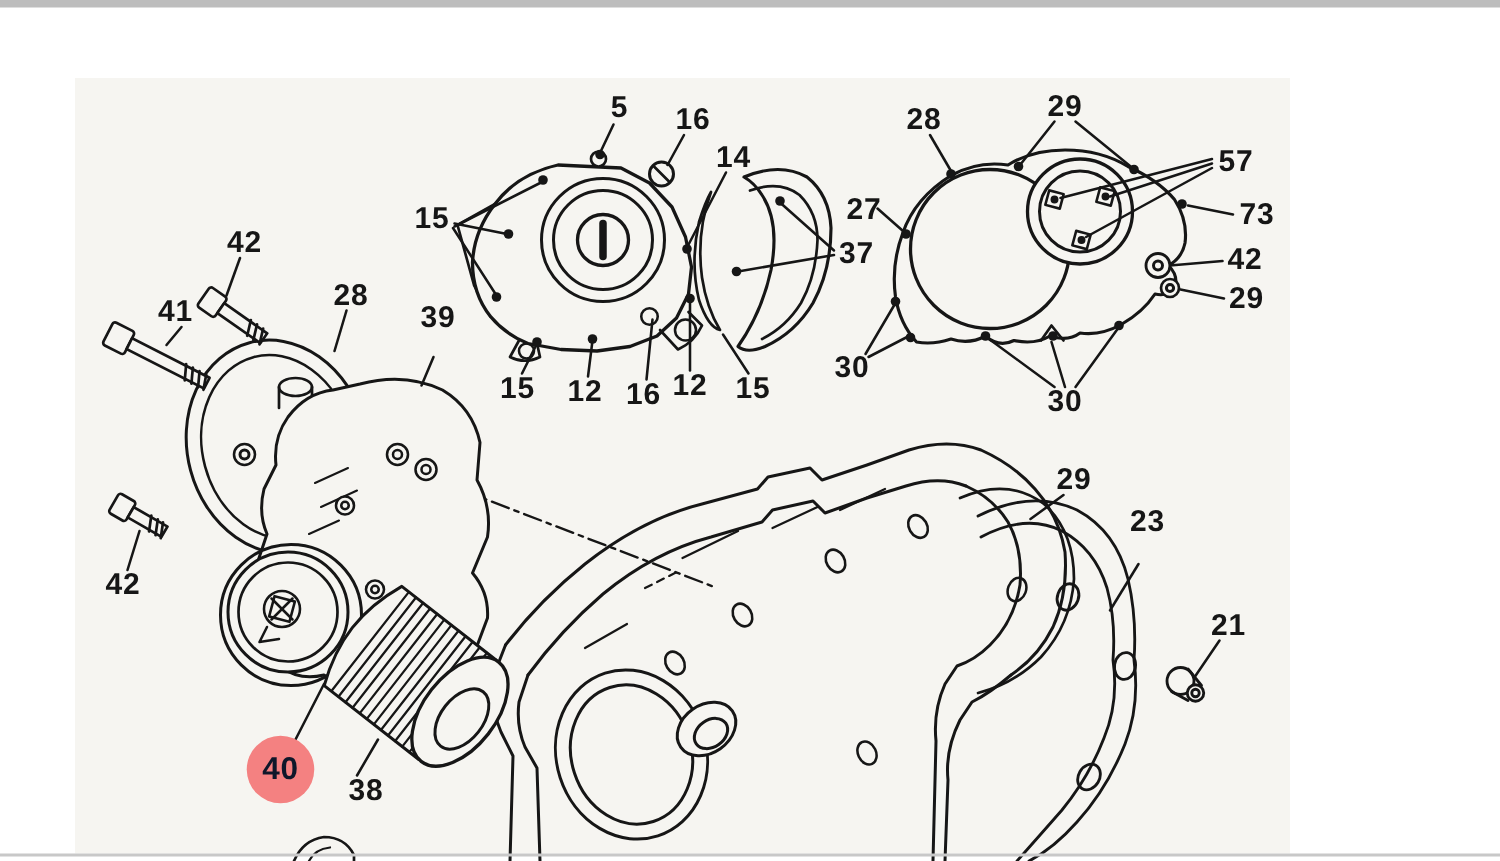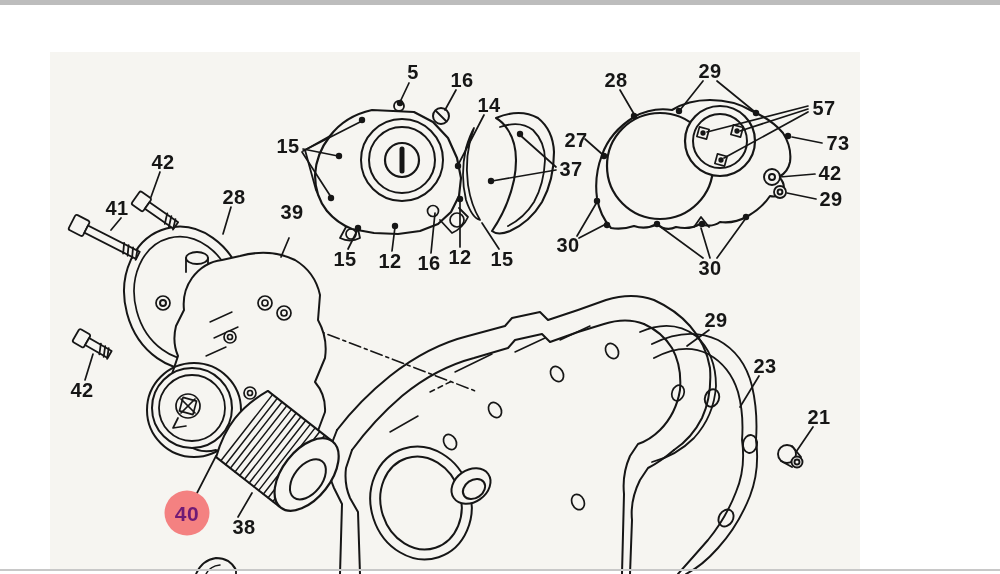--- a/index.html
+++ b/index.html
@@ -307,21 +307,21 @@
       <span class="callout" style="left: 838px; top: 143px;">73</span>
       <span class="callout" style="left: 830px; top: 173px;">42</span>
       <span class="callout" style="left: 831px; top: 199px;">29</span>
       <span class="callout" style="left: 568px; top: 245px;">30</span>
       <span class="callout" style="left: 710px; top: 268px;">30</span>
       <span class="callout" style="left: 163px; top: 162px;">42</span>
       <span class="callout" style="left: 117px; top: 208px;">41</span>
       <span class="callout" style="left: 234px; top: 197px;">28</span>
       <span class="callout" style="left: 292px; top: 212px;">39</span>
       <span class="callout" style="left: 82px; top: 390px;">42</span>
-      <span class="callout highlighted" style="left: 187px; top: 513px; background: rgb(244, 129, 129); color: #701a75;">40</span>
+      <span class="callout highlighted" style="left: 187px; top: 513px; background: rgb(244, 129, 129); color: #0f172a;">40</span>
       <span class="callout" style="left: 232px; top: 527px; margin-left: 12px;">38</span>
       <span class="callout" style="left: 716px; top: 320px;">29</span>
-      <span class="callout" style="left: 765px; top: 366px;">23</span>
+      <span class="callout" style="left: 765px; top: 348px;">23</span>
       <span class="callout" style="left: 819px; top: 417px;">21</span>
     </div>
 
   <div class="bottom-line" style="background: rgb(200, 200, 200);"></div>
 </div>
 
 </body></html>

